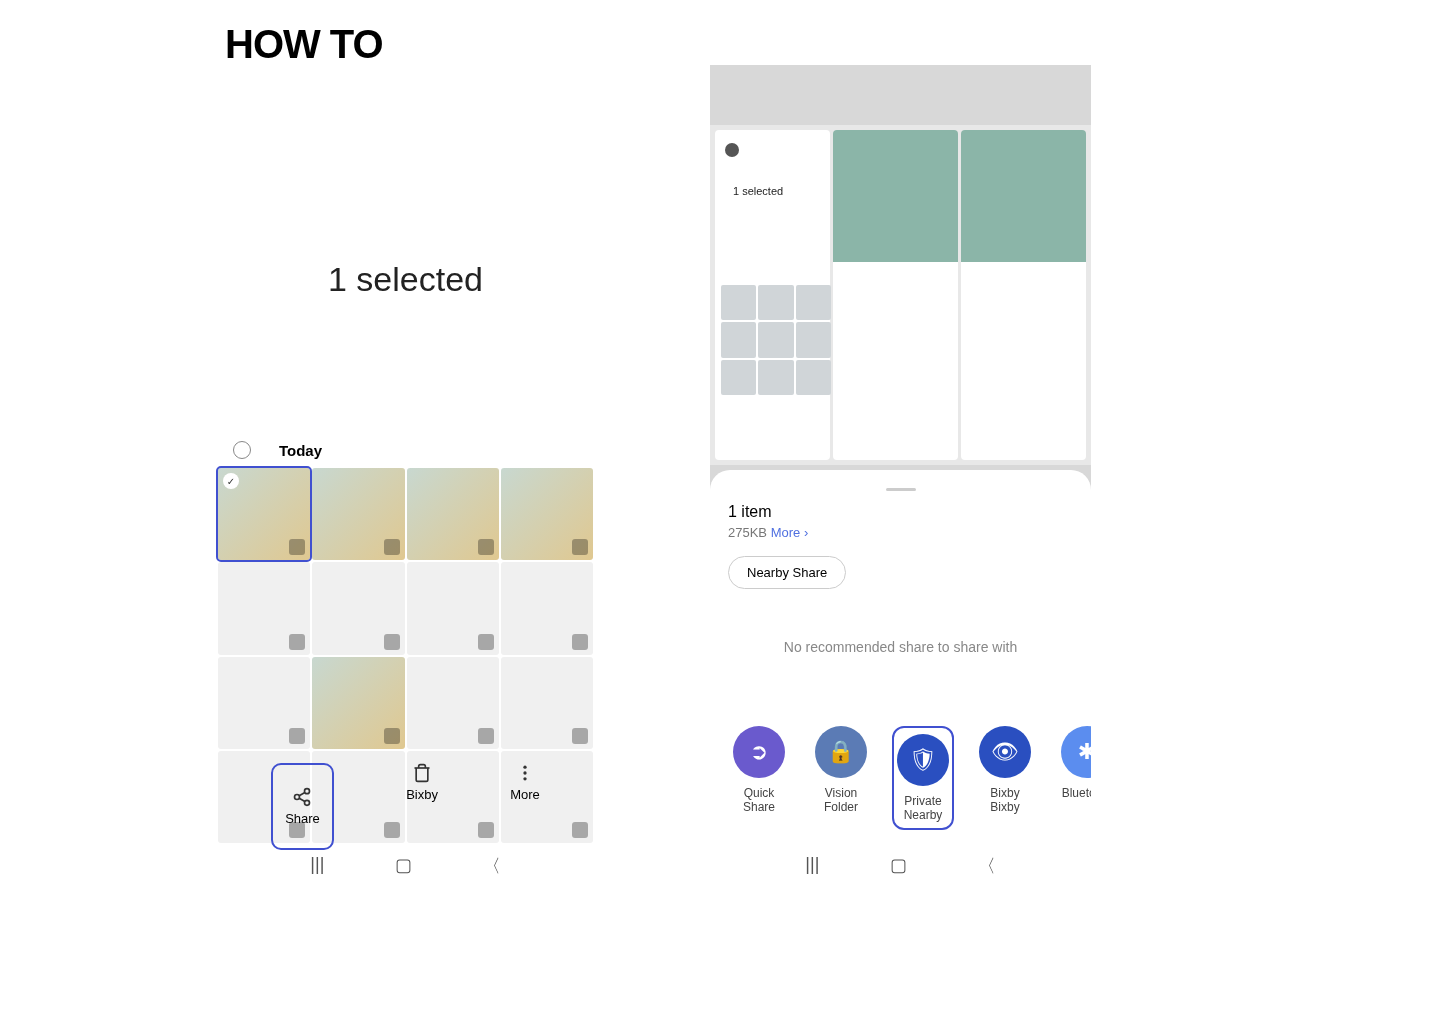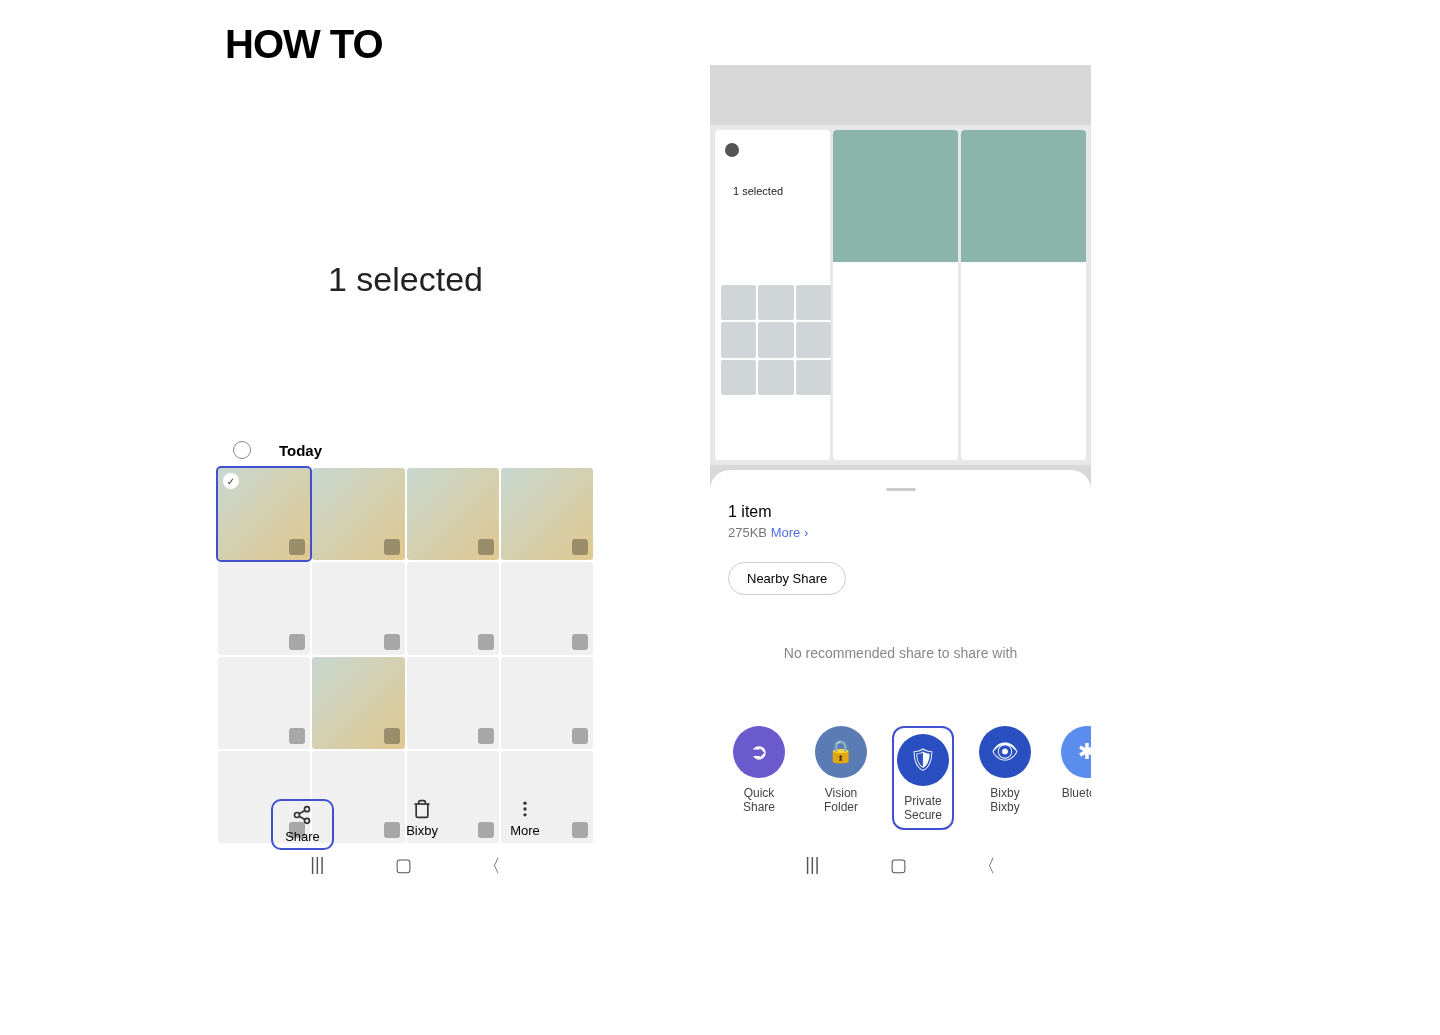--- a/index.html
+++ b/index.html
@@ -12,38 +12,38 @@
 .today-row{position:absolute;top:376px;left:18px;display:flex;align-items:center;gap:28px}
 .circle{width:18px;height:18px;border:1.5px solid #888;border-radius:50%}
 .today-label{font-size:15px;font-weight:600}
 .grid{position:absolute;top:400px;left:0;width:381px;display:grid;grid-template-columns:repeat(4,1fr);gap:2px;padding:3px}
 .thumb{aspect-ratio:1;background:linear-gradient(135deg,#c8d8d0,#e0c890);border-radius:3px;position:relative;overflow:hidden}
 .thumb::after{content:"";position:absolute;bottom:5px;right:5px;width:16px;height:16px;background:rgba(0,0,0,0.3);border-radius:3px}
 .thumb.sel{outline:2px solid #4050d0}
 .thumb.sel::before{content:"✓";position:absolute;top:5px;left:5px;width:16px;height:16px;background:#fff;border-radius:50%;display:flex;align-items:center;justify-content:center;font-size:10px;color:#333}
 .bot-bar{position:absolute;bottom:30px;left:0;width:100%;display:flex;justify-content:space-around;padding:0 20px}
 .bot-item{display:flex;flex-direction:column;align-items:center;gap:4px;font-size:13px}
-.bot-item.hl{border:2px solid #4050d0;border-radius:10px;padding:4px 12px}
+.bot-item.hl{border:2px solid #4050d0;border-radius:10px;padding:22px 12px}
 .nav-bar{position:absolute;bottom:2px;left:0;width:100%;display:flex;justify-content:space-around;padding:0 60px}
 .nav-i{font-size:18px;color:#555}
 
 .p2-top{position:absolute;top:60px;left:0;width:100%;height:340px;background:#e8e8e8;display:grid;grid-template-columns:115px 1fr 1fr;gap:3px;padding:5px}
 .p2-c{background:#fff;border-radius:4px;position:relative}
 .p2-c.kb{background:linear-gradient(180deg,#8bb5a8 40%,#fff 40%)}
 .p2-sel{position:absolute;top:55px;left:18px;font-size:11px;color:#222}
 .p2-chk{position:absolute;top:13px;left:10px;width:14px;height:14px;background:#555;border-radius:50%}
 .p2-sm{position:absolute;top:155px;left:6px;width:110px;display:grid;grid-template-columns:repeat(3,1fr);gap:2px}
 .p2-sm>div{aspect-ratio:1;background:#d0d5d8;border-radius:2px}
 
 .sheet{position:absolute;bottom:0;left:0;width:100%;height:410px;background:#fff;border-radius:20px 20px 0 0;padding:18px 18px 35px}
 .handle{width:30px;height:3px;background:#ccc;border-radius:2px;margin:0 auto 12px}
 .sheet-title{font-size:16px;font-weight:500}
 .sheet-sub{font-size:13px;color:#777;margin-top:4px}
 .more-link{color:#5070e0;}
-.ns-btn{display:inline-block;margin-top:22px;padding:8px 18px;border:1px solid #ccc;border-radius:18px;font-size:13px}
+.ns-btn{display:inline-block;margin-top:16px;padding:8px 18px;border:1px solid #ccc;border-radius:18px;font-size:13px}
 .no-rec{text-align:center;color:#888;font-size:14px;margin-top:50px}
 .apps{position:absolute;bottom:50px;left:18px;width:calc(100% - 18px);display:flex;gap:20px;overflow:hidden}
 .app{display:flex;flex-direction:column;align-items:center;font-size:12px;color:#444;text-align:center;min-width:62px}
 .app-i{width:52px;height:52px;border-radius:50%;margin-bottom:8px;display:flex;align-items:center;justify-content:center;color:#fff;font-size:22px}
 .app.hl{border:2px solid #4050d0;border-radius:12px;padding:6px 2px}
 .qs{background:#6a5acd}.sf{background:#5b7bb5}.ps{background:#2a4fc0}.bv{background:#2a4fc0}.bt{background:#5b8def}
 </style>
 </head>
 <body>
 
@@ -141,21 +141,21 @@
       <div class="app">
           <div class="app-i qs">➲</div>
           <span>Quick Share</span>
         </div>
       <div class="app">
           <div class="app-i sf">🔒</div>
           <span>Vision Folder</span>
         </div>
       <div class="app hl">
           <div class="app-i ps">🛡</div>
-          <span>Private Secure</span>
+          <span>Private Nearby</span>
         </div>
       <div class="app">
           <div class="app-i bv">👁</div>
           <span>Bixby Bixby</span>
         </div>
       <div class="app">
           <div class="app-i bt">✱</div>
           <span>Bluetooth</span>
         </div>
     </div>

